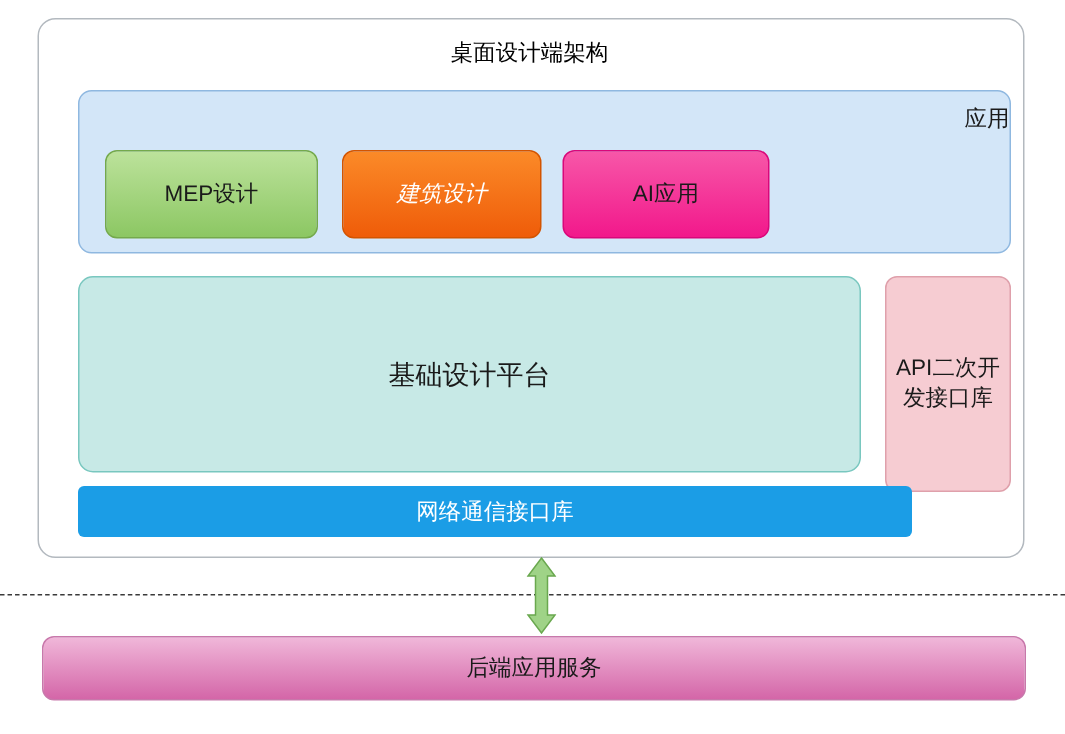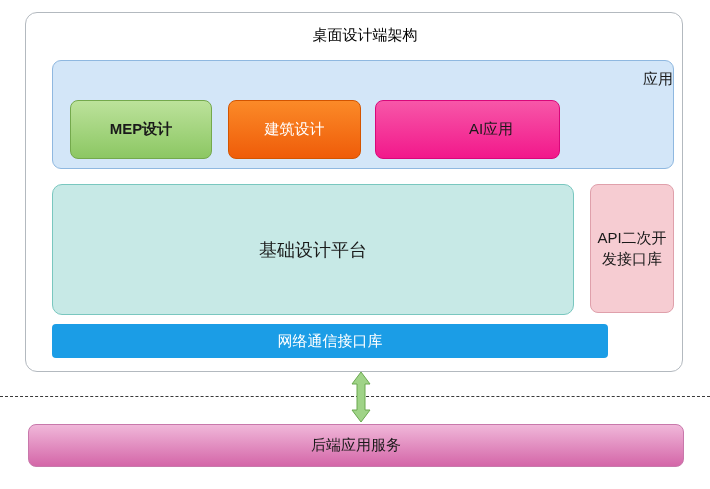--- a/index.html
+++ b/index.html
@@ -6,46 +6,46 @@
   .stage{
     position:relative;width:710px;height:489px;background:#ffffff;
     font-family:"Liberation Sans",sans-serif;overflow:hidden;color:#1a1a1a;
   }
   .outer-box{
     position:absolute;left:25px;top:12px;width:656px;height:358px;
     background:#ffffff;border:1px solid #b3b9bf;border-radius:12px;
   }
   .diagram-title{
     position:absolute;left:25px;top:26px;width:656px;text-align:center;
-    font-size:15px;color:#000;padding-left:12px;
+    font-size:15px;color:#000;
   }
   .app-group{
     position:absolute;left:52px;top:60px;width:620px;height:107px;
     border-radius:9px;border:1px solid var(--bd);background:var(--c1);
   }
   .app-group-label{
     position:absolute;left:0;top:9px;width:100%;text-align:right;font-size:15px;
   }
   .module{
     position:absolute;top:100px;height:57px;border-radius:8px;
     display:flex;align-items:center;justify-content:center;font-size:15px;
     background:linear-gradient(180deg,var(--c1),var(--c2));
     border:1px solid var(--bd);color:var(--tc);
   }
-  .m0{left:70px;width:140px;font-weight:bold;}
-  .m1{left:228px;width:131px;}
-  .m2{left:375px;width:136px;padding-left:47px;}
+  .m0{left:70px;width:140px;}
+  .m1{left:228px;width:131px;font-style:italic;}
+  .m2{left:375px;width:136px;}
   .m3{left:522px;width:136px;}
   .platform-box{
     position:absolute;left:52px;top:184px;width:520px;height:129px;
     border-radius:10px;background:var(--c1);border:1px solid var(--bd);
     display:flex;align-items:center;justify-content:center;font-size:18px;
   }
   .api-box{
-    position:absolute;left:590px;top:184px;width:84px;height:129px;
+    position:absolute;left:590px;top:184px;width:84px;height:144px;
     border-radius:8px;background:var(--c1);border:1px solid var(--bd);
     display:flex;align-items:center;justify-content:center;text-align:center;
     font-size:15px;line-height:1.35;padding:4px;box-sizing:border-box;
   }
   .network-bar{
     position:absolute;left:52px;top:324px;width:556px;height:34px;
     border-radius:4px;background:var(--c1);color:var(--tc);
     display:flex;align-items:center;justify-content:center;font-size:15px;
   }
   .dashed-separator{

